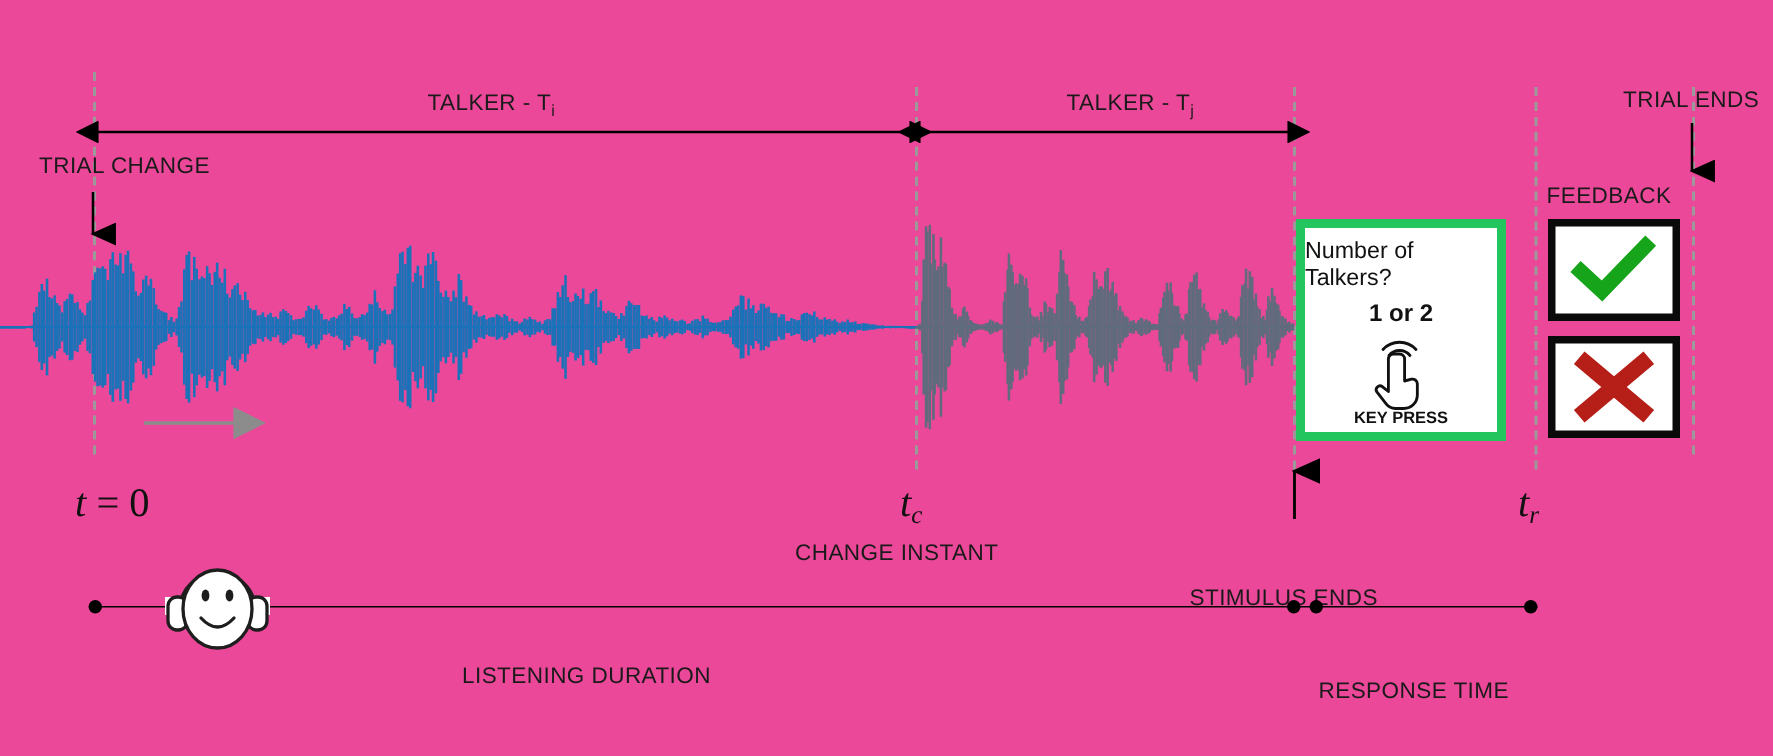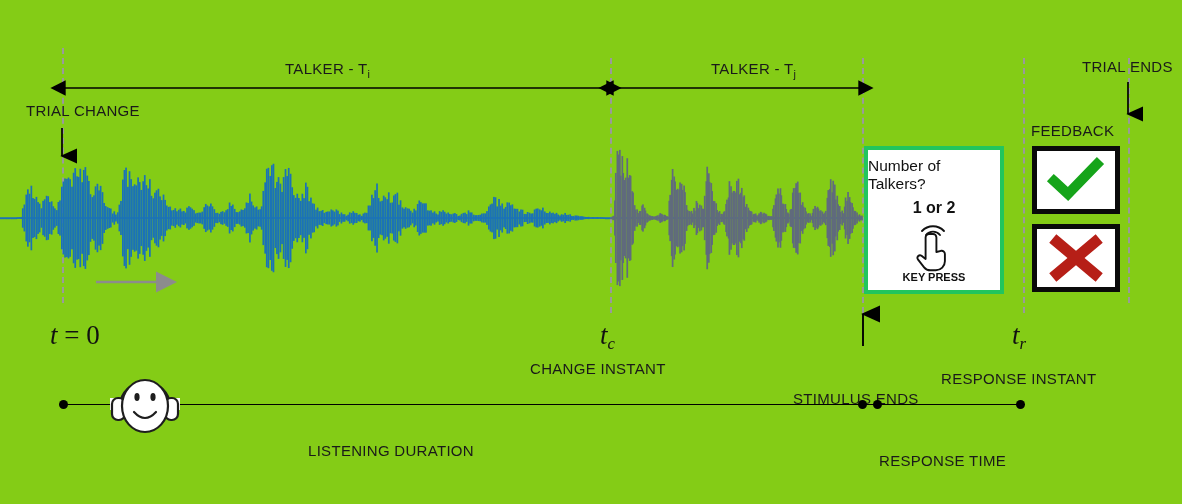--- a/index.html
+++ b/index.html
@@ -1,33 +1,33 @@
 <!DOCTYPE html>
 <html><head>
 <meta charset="utf-8">
 <style>
   html,body{margin:0;padding:0;background:#ffffff;}
   body{width:1182px;height:504px;overflow:hidden;
        font-family:"Liberation Sans",sans-serif;color:#000;}
-  #stage{position:relative;width:1182px;height:504px;background:#84cc16;}
+  #stage{position:relative;width:1182px;height:504px;background:#ec4899;}
 
   .lbl{position:absolute;white-space:nowrap;font-family:"Liberation Sans",sans-serif;
        font-size:15px;letter-spacing:.3px;color:#1a1a1a;}
   .math{position:absolute;white-space:nowrap;font-family:"Liberation Serif",serif;
         font-style:italic;font-size:27px;color:#111;}
   .math sub{font-size:.62em;font-style:italic;vertical-align:-.28em;}
   .eqs{font-style:normal;}
 
   .vdash{position:absolute;width:0;border-left:2px dashed #9a9a9a;}
   .hline{position:absolute;height:0;border-top:1.6px solid #000;}
 
   svg{position:absolute;overflow:visible;}
   .dot{position:absolute;width:9px;height:9px;border-radius:50%;background:#000;}
 
-  .box{position:absolute;background:#fff;border:4px solid #22c55e;box-sizing:border-box;}
+  .box{position:absolute;background:#fff;border:6px solid #22c55e;box-sizing:border-box;}
   .qbox{display:flex;flex-direction:column;align-items:center;}
   .qtitle{font-size:15.5px;margin-top:7px;color:#111;}
   .qopts{font-size:16px;font-weight:bold;margin-top:6px;color:#111;}
   .qkey{font-size:11px;margin-top:auto;margin-bottom:7px;color:#111;font-weight:bold;}
 
   .fbbox{position:absolute;background:#fff;border:5px solid #0a0a0a;box-sizing:border-box;
          display:flex;align-items:center;justify-content:center;}
 </style>
 </head>
 <body>
@@ -699,21 +699,20 @@
     <defs>
       <marker id="arrU" markerWidth="10" markerHeight="10" refX="4.5" refY="1" orient="auto">
         <path d="M0,10 L9,10 L4.5,0 z" fill="#000"></path>
       </marker>
     </defs>
     <line x1="63" y1="46" x2="63" y2="14" stroke="#000" stroke-width="1.9" marker-end="url(#arrU)"></line>
   </svg>
 
   <div class="lbl" style="left:530px;top:360px;">CHANGE INSTANT</div>
   <div class="lbl" style="left:793px;top:370px;margin-top:20px;">STIMULUS ENDS</div>
-  <div class="lbl" style="left:941px;top:370px;">RESPONSE INSTANT</div>
 
   <div class="hline" style="left:63px;top:404px;width:962px;"></div>
 
   <div style="position:absolute;left:110px;top:398px;width:70px;height:12px;background:#fff;"></div>
 
   <div class="dot" style="left:59px;top:400px;"></div>
   <div class="dot" style="left:858px;top:400px;"></div>
   <div class="dot" style="left:873px;top:400px;"></div>
   <div class="dot" style="left:1016px;top:400px;"></div>
 

